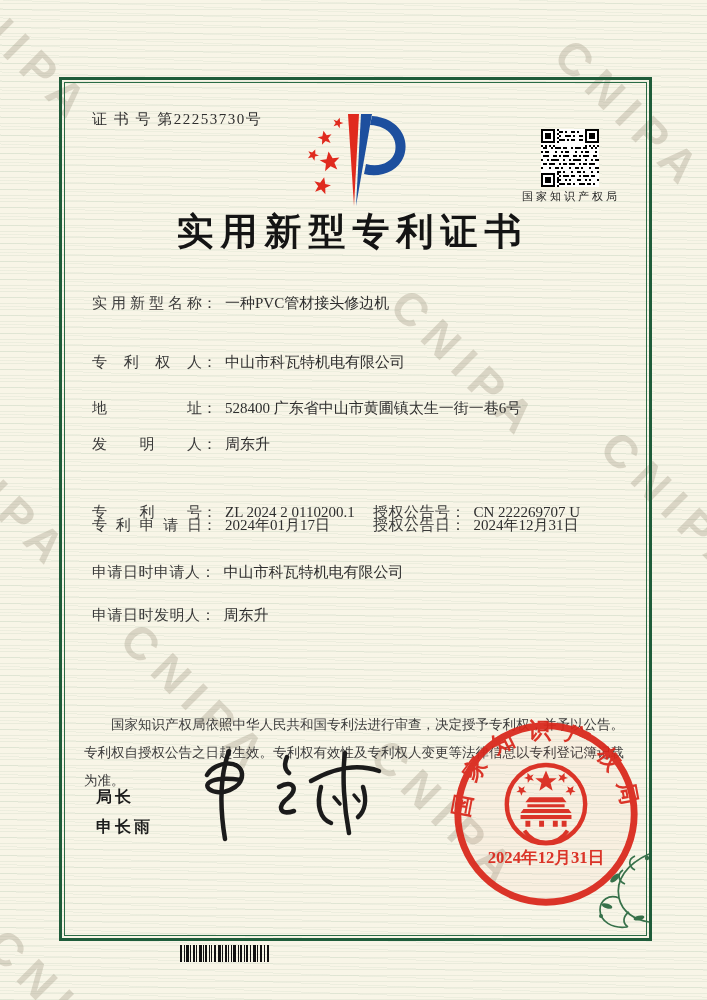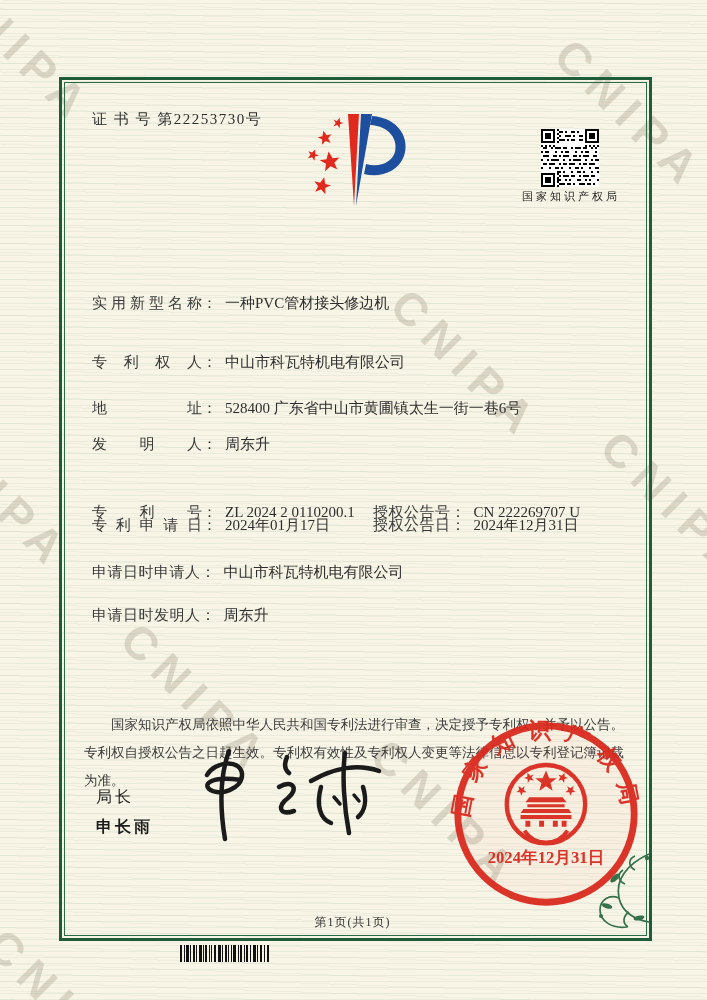--- a/index.html
+++ b/index.html
@@ -32,21 +32,21 @@
   .title{position:absolute;left:59px;top:207px;width:587px;text-align:center;
          font-size:37px;font-weight:700;letter-spacing:7px;color:#141414;}
   .row{position:absolute;left:92px;width:530px;font-size:15px;color:#333;white-space:nowrap;}
   .lbl{display:inline-block;width:110px;text-align:justify;text-align-last:justify;color:#3a3a3a;}
   .lbl.natural{width:auto;text-align-last:auto;letter-spacing:0.5px;}
   .val{margin-left:8px;color:#2e2e2e;}
   .col2{position:absolute;left:281px;top:0;}
   .statement{position:absolute;left:84px;top:672px;width:545px;font-size:13.5px;line-height:28px;color:#3c3c3c;}
   .statement p{margin:0;}
   .statement p.first{text-indent:2em;margin-top:39px;}
-  .sig-title{position:absolute;left:96px;top:787px;font-size:16px;font-weight:400;letter-spacing:3px;color:#1d1d1d;
+  .sig-title{position:absolute;left:96px;top:787px;font-size:16px;font-weight:700;letter-spacing:3px;color:#1d1d1d;
              font-family:"Liberation Sans","DejaVu Sans",sans-serif;}
   .sig-name{position:absolute;left:96px;top:817px;font-size:16px;font-weight:600;letter-spacing:3px;color:#1d1d1d;
             font-family:"Liberation Sans","DejaVu Sans",sans-serif;}
   .signature{position:absolute;left:195px;top:745px;}
   .seal{position:absolute;left:448px;top:716px;width:196px;height:196px;opacity:0.93;}
   .ornament{position:absolute;left:585px;top:850px;}
   .page-footer{position:absolute;left:59px;top:914px;width:587px;text-align:center;font-size:12px;color:#333;letter-spacing:1px;}
   .barcode{position:absolute;left:180px;top:945px;}
 </style>
 </head>
@@ -116,20 +116,21 @@
         <path d="M0,19.5 h29" stroke-dasharray="1 3 1 2 2 1"></path>
         <path d="M8,21.5 h21" stroke-dasharray="2 1 1 3 1 2"></path>
         <path d="M9,23.5 h20" stroke-dasharray="1 1 3 1 2 2"></path>
         <path d="M8,25.5 h21" stroke-dasharray="2 2 1 1 1 3"></path>
         <path d="M9,27.5 h20" stroke-dasharray="3 1 2 1 1 2"></path>
       </g>
     </svg>
   </div>
   <div class="qr-label">国家知识产权局</div>
 
+  <div class="title">实用新型专利证书</div>
 
   <div class="row" style="top:294px;">
     <span class="lbl">实用新型名称</span><span>：</span><span class="val">一种PVC管材接头修边机</span>
   </div>
   <div class="row" style="top:353px;">
     <span class="lbl">专利权人</span><span>：</span><span class="val">中山市科瓦特机电有限公司</span>
   </div>
   <div class="row" style="top:399px;">
     <span class="lbl">地址</span><span>：</span><span class="val">528400 广东省中山市黄圃镇太生一街一巷6号</span>
   </div>
@@ -218,21 +219,20 @@
       <g fill="#37714a" stroke="none">
         <ellipse cx="30" cy="28" rx="6" ry="2.6" transform="rotate(-42 30 28)"></ellipse>
         <ellipse cx="22" cy="56" rx="5.5" ry="2.4" transform="rotate(18 22 56)"></ellipse>
         <ellipse cx="54" cy="68" rx="5.5" ry="2.4" transform="rotate(-12 54 68)"></ellipse>
         <circle cx="62" cy="8" r="2.2"></circle>
         <circle cx="16" cy="66" r="2"></circle>
       </g>
     </svg>
   </div>
 
-  <div class="page-footer">第1页(共1页)</div>
 
   <div class="barcode">
     <svg width="90" height="17" viewBox="0 0 90 17" shape-rendering="crispEdges">
       <g fill="#111">
         <rect x="0" width="2" height="17"></rect>
           <rect x="4" width="1" height="17"></rect>
           <rect x="6" width="3" height="17"></rect>
         <rect x="10" width="1" height="17"></rect>
           <rect x="13" width="2" height="17"></rect>
           <rect x="16" width="1" height="17"></rect>

